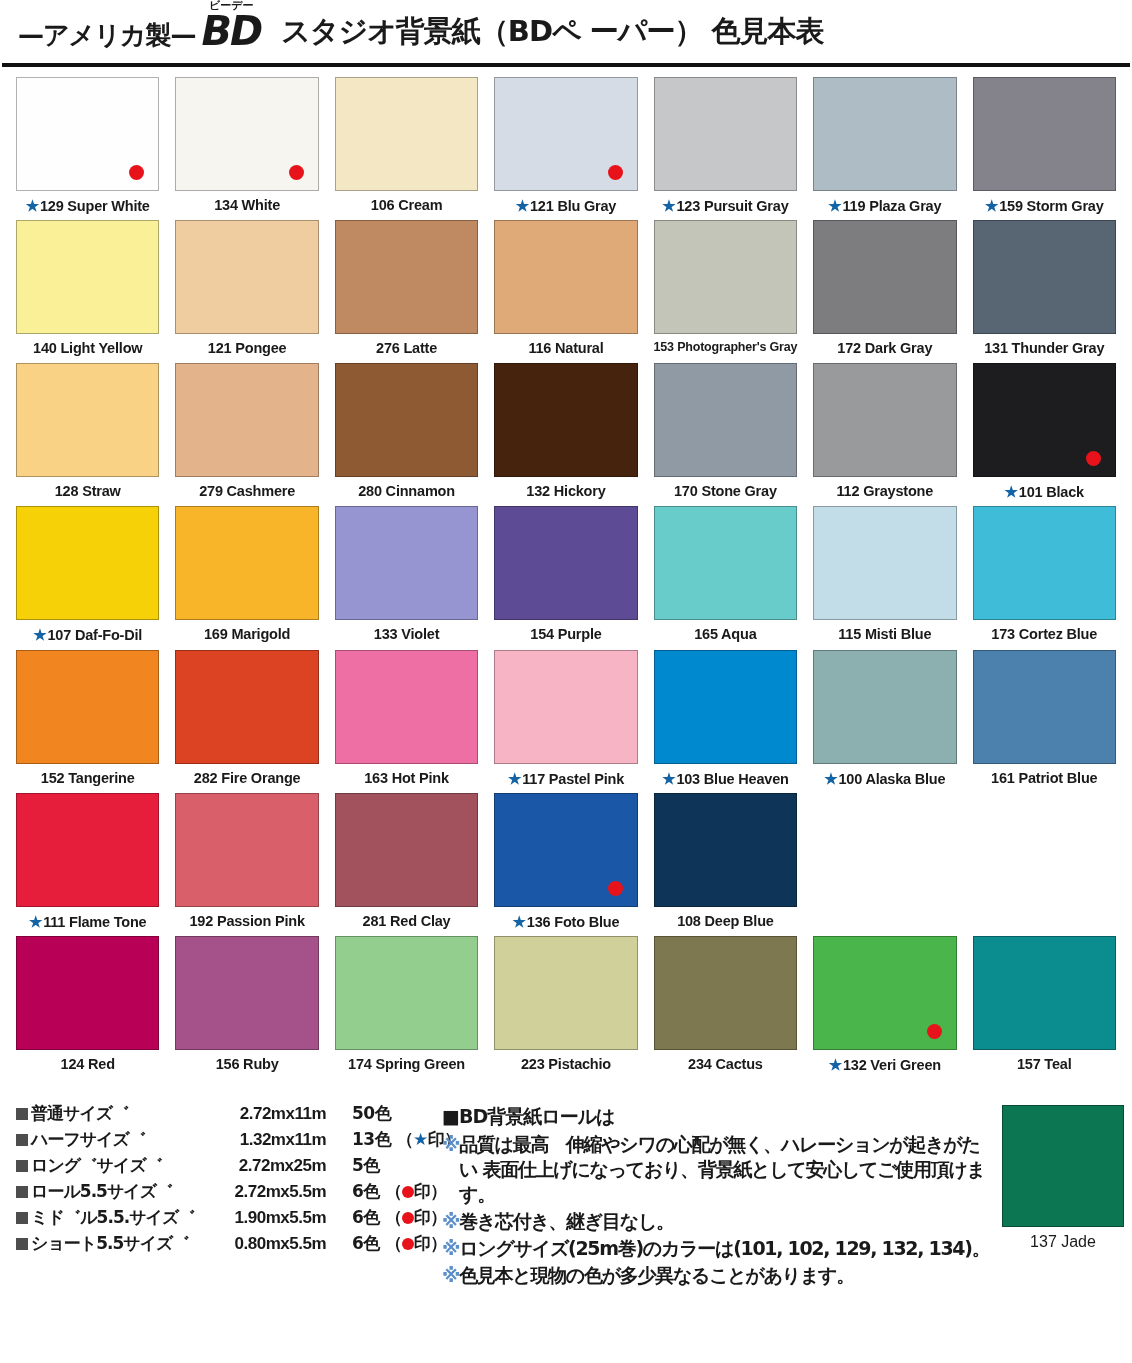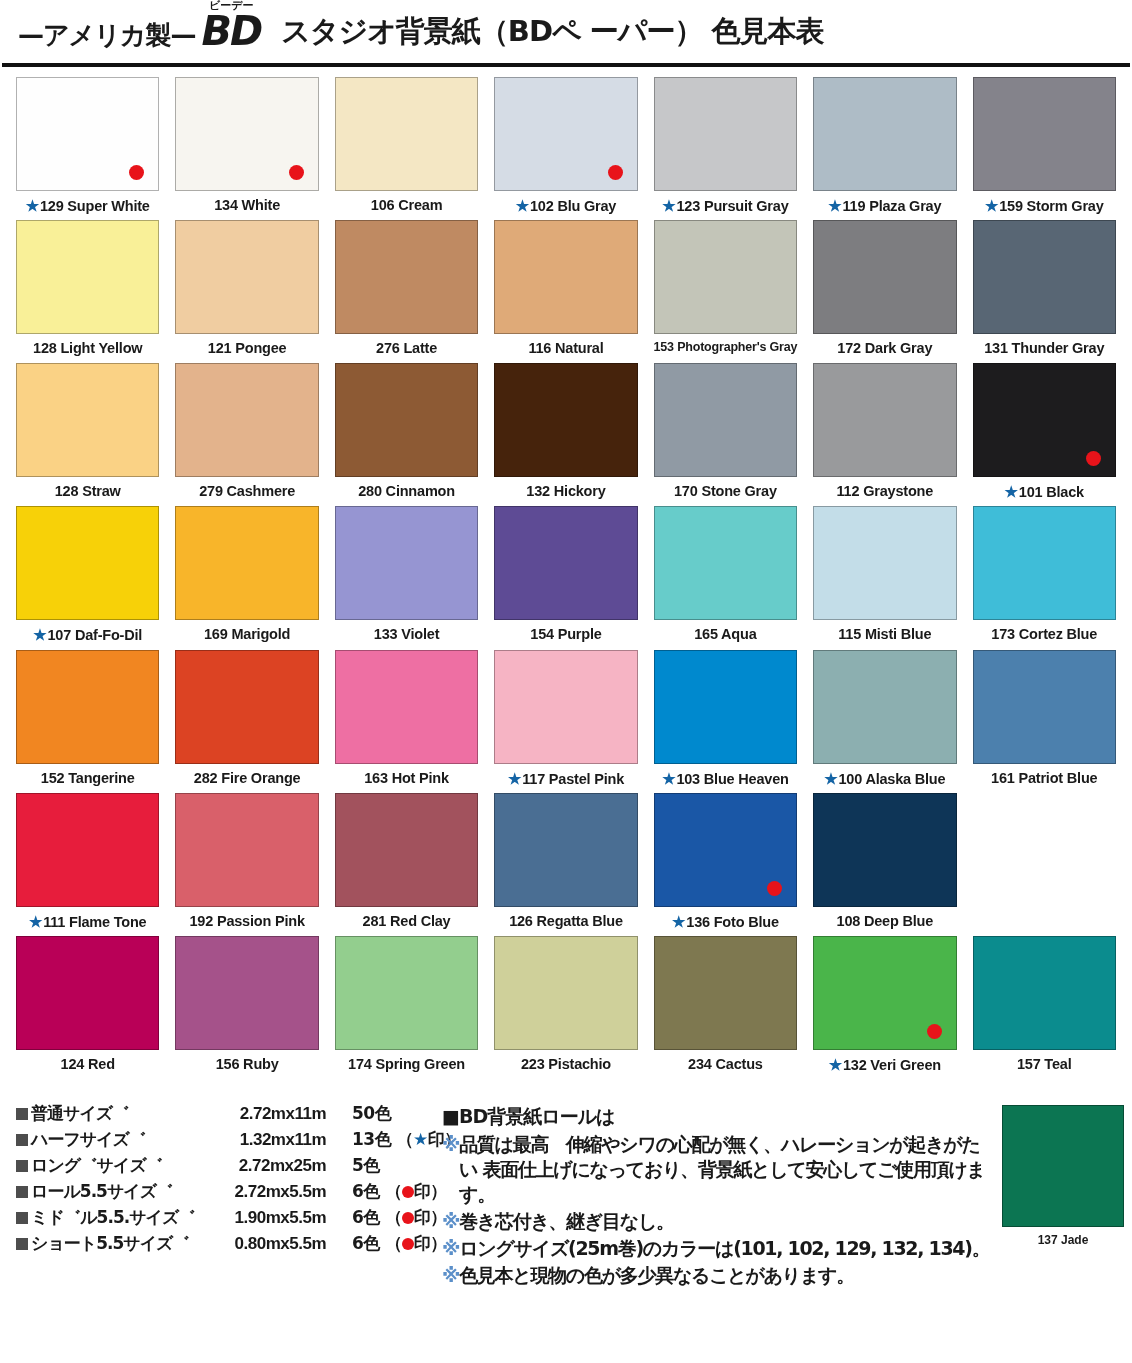--- a/index.html
+++ b/index.html
@@ -219,22 +219,22 @@
     flex-direction: column;
     align-items: center;
   }
   .jade-swatch {
     width: 122px;
     height: 122px;
     border: 1px solid rgba(0,0,0,0.35);
   }
   .jade-label {
     margin-top: 6px;
-    font-size: 12px;
-    font-weight: 700;
+    font-size: 16px;
+    font-weight: 400;
     white-space: nowrap;
     font-family: "Liberation Sans", sans-serif;
   }
 </style>
 </head>
 <body>
 
 <div class="header">
   <div class="header-left">
     <div class="made-in">—アメリカ製—</div>
@@ -262,39 +262,39 @@
         <div class="label"><span>134 White</span></div>
       </div>
       <div class="cell">
         <div class="swatch" style="background: rgb(244, 231, 196);"></div>
         <div class="label"><span>106 Cream</span></div>
       </div>
       <div class="cell">
         <div class="swatch" style="background: rgb(213, 220, 229);">
           <div class="dot" style="background: rgb(232, 19, 26);"></div>
         </div>
-        <div class="label"><span class="star" style="color: rgb(20, 100, 165);">★</span><span>102 Blu Gray</span></div>
+        <div class="label"><span class="star" style="color: rgb(20, 100, 165);">★</span><span>121 Blu Gray</span></div>
       </div>
       <div class="cell">
         <div class="swatch" style="background: rgb(198, 199, 201);"></div>
         <div class="label"><span class="star" style="color: rgb(20, 100, 165);">★</span><span>123 Pursuit Gray</span></div>
       </div>
       <div class="cell">
         <div class="swatch" style="background: rgb(174, 188, 198);"></div>
         <div class="label"><span class="star" style="color: rgb(20, 100, 165);">★</span><span>119 Plaza Gray</span></div>
       </div>
       <div class="cell">
         <div class="swatch" style="background: rgb(132, 131, 139);"></div>
         <div class="label"><span class="star" style="color: rgb(20, 100, 165);">★</span><span>159 Storm Gray</span></div>
       </div>
     </div>
     <div class="row">
       <div class="cell">
         <div class="swatch" style="background: rgb(249, 240, 152);"></div>
-        <div class="label"><span>128 Light Yellow</span></div>
+        <div class="label"><span>140 Light Yellow</span></div>
       </div>
       <div class="cell">
         <div class="swatch" style="background: rgb(240, 205, 161);"></div>
         <div class="label"><span>121 Pongee</span></div>
       </div>
       <div class="cell">
         <div class="swatch" style="background: rgb(191, 138, 98);"></div>
         <div class="label"><span>276 Latte</span></div>
       </div>
       <div class="cell">
@@ -411,24 +411,20 @@
         <div class="swatch" style="background: rgb(231, 29, 60);"></div>
         <div class="label"><span class="star" style="color: rgb(20, 100, 165);">★</span><span>111 Flame Tone</span></div>
       </div>
       <div class="cell">
         <div class="swatch" style="background: rgb(217, 96, 106);"></div>
         <div class="label"><span>192 Passion Pink</span></div>
       </div>
       <div class="cell">
         <div class="swatch" style="background: rgb(162, 82, 93);"></div>
         <div class="label"><span>281 Red Clay</span></div>
-      </div>
-      <div class="cell">
-        <div class="swatch" style="background: rgb(74, 110, 147);"></div>
-        <div class="label"><span>126 Regatta Blue</span></div>
       </div>
       <div class="cell">
         <div class="swatch" style="background: rgb(26, 87, 166);">
           <div class="dot" style="background: rgb(232, 19, 26);"></div>
         </div>
         <div class="label"><span class="star" style="color: rgb(20, 100, 165);">★</span><span>136 Foto Blue</span></div>
       </div>
       <div class="cell">
         <div class="swatch" style="background: rgb(14, 53, 87);"></div>
         <div class="label"><span>108 Deep Blue</span></div>

